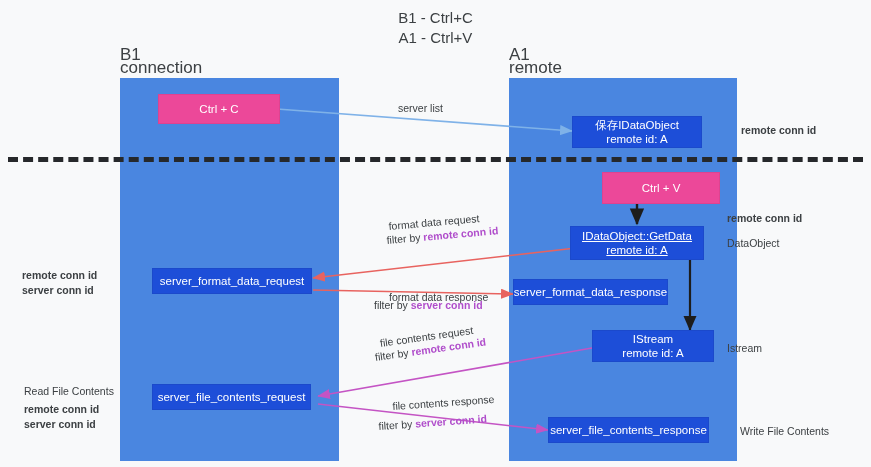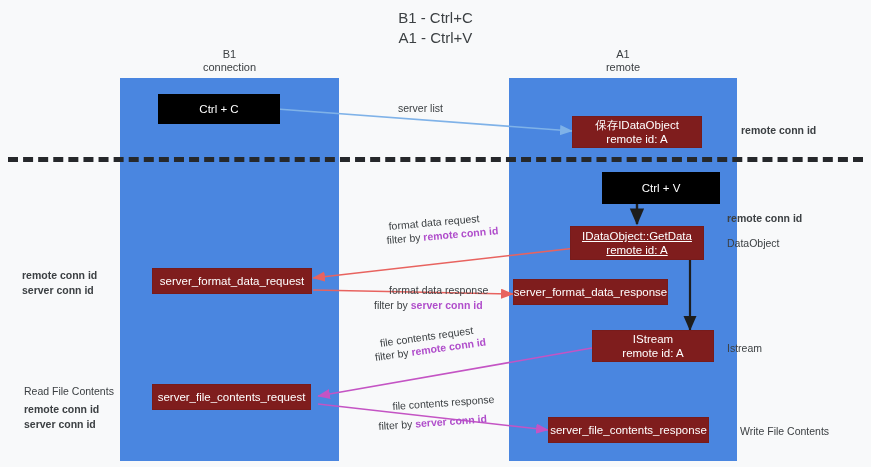--- a/index.html
+++ b/index.html
@@ -14,36 +14,36 @@
   .abs{position:absolute;}
 
   
   .title{
     left:0;top:8px;width:871px;text-align:center;
     font-size:15px;color:#3c4043;line-height:20px;
   }
 
   
   .lane-head{
-    font-size:11px;color:#3c4043;text-align:center;line-height:13px;
+    font-size:17px;color:#3c4043;line-height:13px;
   }
 
   
   .lane{background:#4a86e0;}
 
   
   .node{
     box-sizing:border-box;
     display:flex;align-items:center;justify-content:center;
     flex-direction:column;
     color:#ffffff;font-size:11.5px;line-height:14px;text-align:center;
     border:1px solid rgba(0,0,0,0.06);
   }
-  .node.green{background:#000000;}
-  .node.orange{background:#7f1d1d;}
+  .node.green{background:#ec4899;}
+  .node.orange{background:#1d4ed8;}
 
   
   .lbl{font-size:10.5px;color:#3c4043;white-space:nowrap;line-height:14px;}
   .purple{color:#b04ecb;font-weight:bold;}
   .green-t{color:#6fbf73;font-weight:bold;}
   .side{font-size:10.5px;color:#3c4043;white-space:nowrap;line-height:15px;}
 
   
   .divider{
     left:8px;top:157px;width:855px;height:0;
@@ -144,21 +144,21 @@
     <span>server_file_contents_response</span>
   </div>
 
   <div class="abs lbl" style="left:398px;top:101px;">server list</div>
 
   <div class="abs lbl" style="left:388px;top:219px;transform:rotate(-5deg);transform-origin:left top;">format data request</div>
   <div class="abs lbl" style="left:386px;top:233px;transform:rotate(-5deg);transform-origin:left top;">
     <span>filter by </span><span class="purple">remote conn id</span>
   </div>
 
-  <div class="abs lbl" style="left:389px;top:283px;text-align:right;">format data response</div>
+  <div class="abs lbl" style="left:389px;top:290px;text-align:right;">format data response</div>
   <div class="abs lbl" style="left:374px;top:298px;">
     <span>filter by </span><span class="purple">server conn id</span>
   </div>
 
   <div class="abs lbl" style="left:379px;top:336px;transform:rotate(-8deg);transform-origin:left top;">file contents request</div>
   <div class="abs lbl" style="left:374px;top:350px;transform:rotate(-8deg);transform-origin:left top;">
     <span>filter by </span><span class="purple">remote conn id</span>
   </div>
 
   <div class="abs lbl" style="left:392px;top:399px;transform:rotate(-4deg);transform-origin:left top;">file contents response</div>

